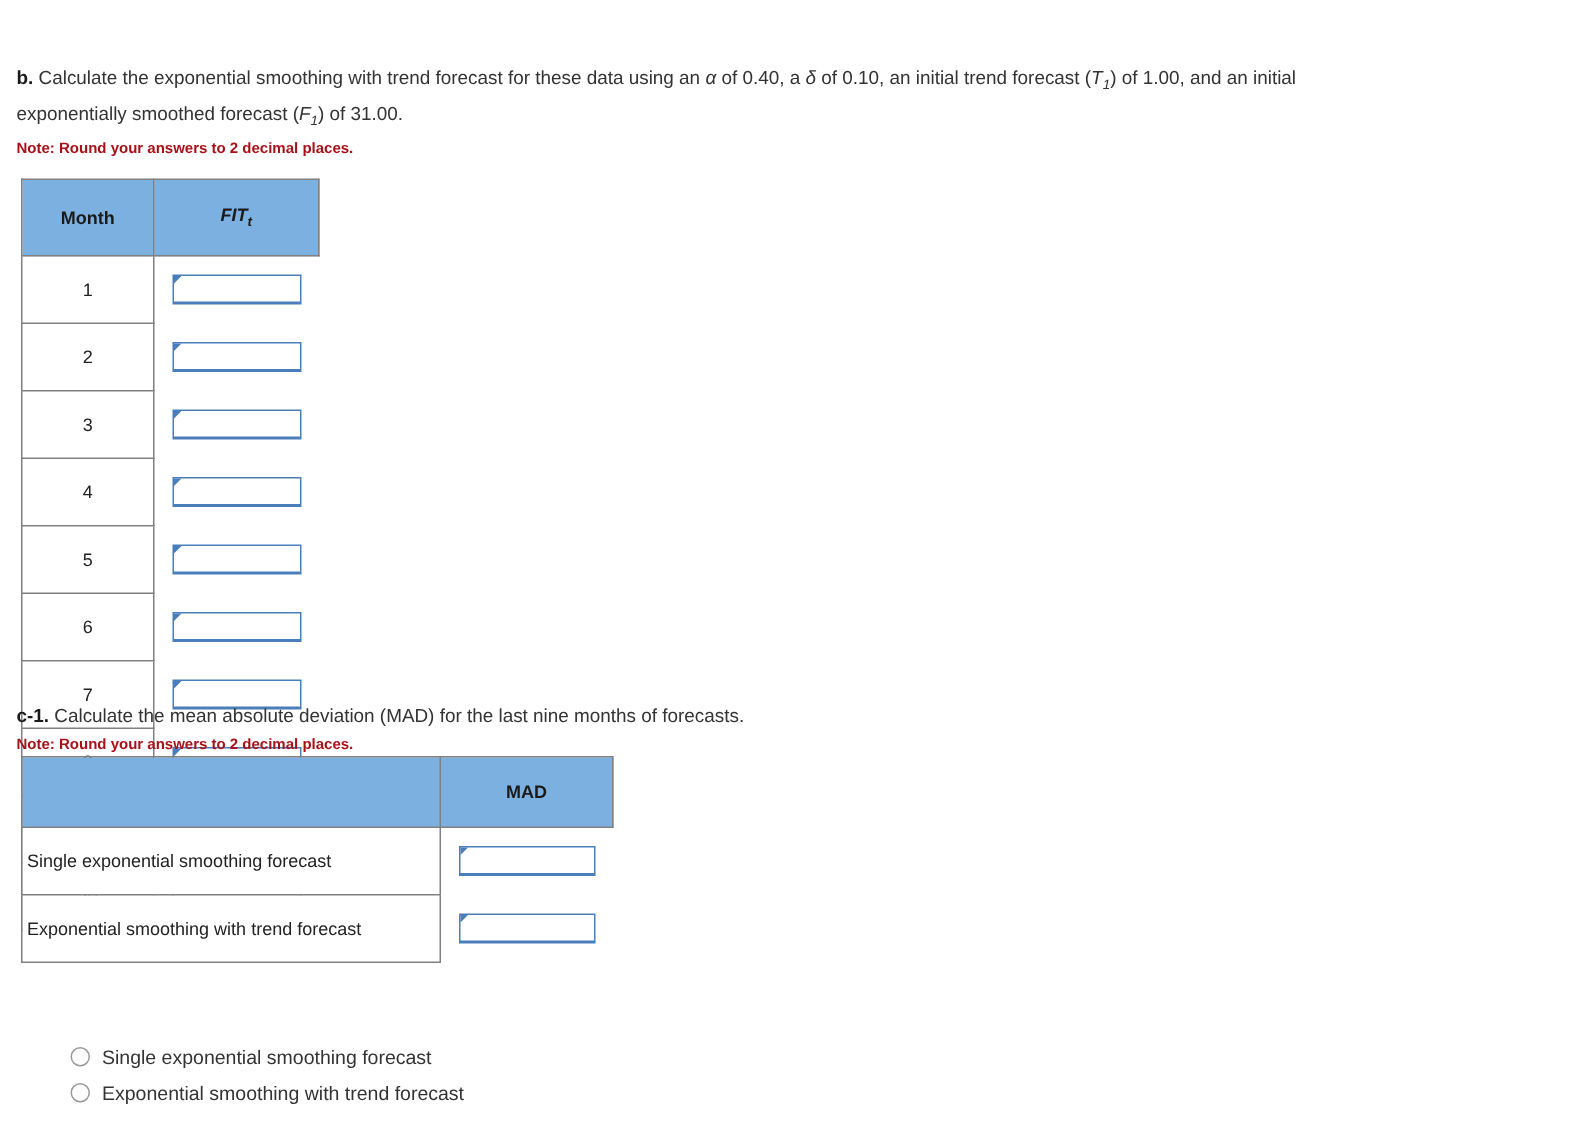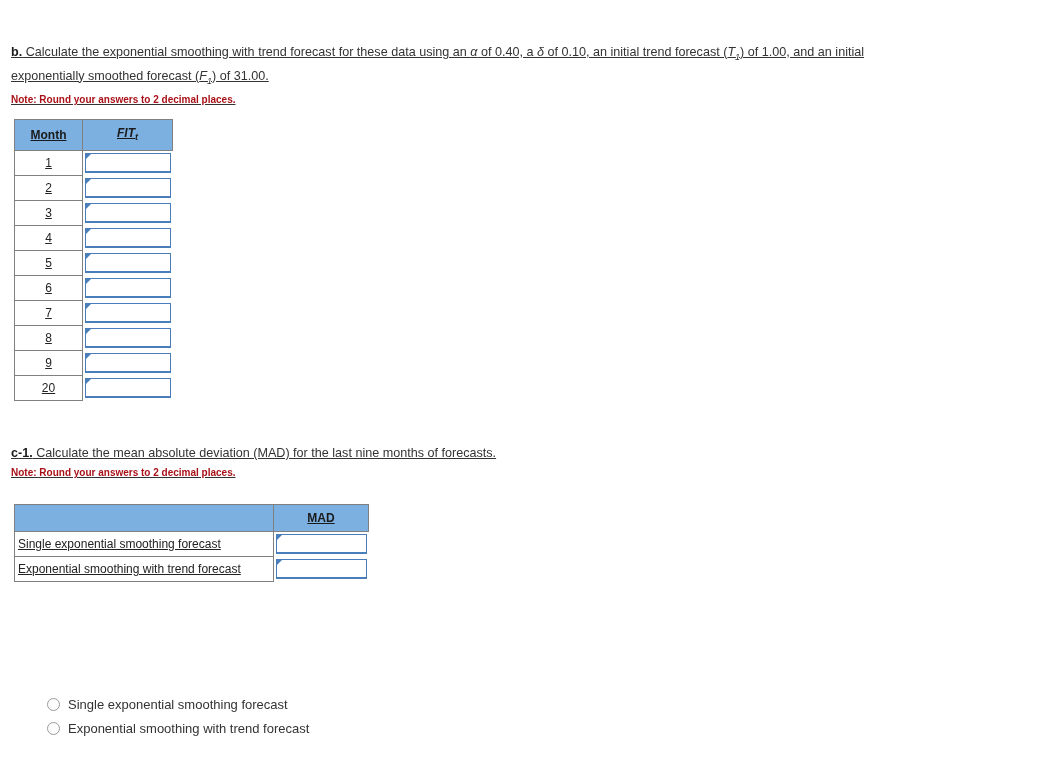--- a/index.html
+++ b/index.html
@@ -21,21 +21,20 @@
     width: 1056px;
     height: 758px;
   }
 
   
   .prompt {
     position: absolute;
     font-size: 12.6px;
     line-height: 19px;
     color: #333333;
-    text-decoration: underline;
   }
   .prompt .lead {
     font-weight: bold;
     color: #1a1a1a;
   }
   .note {
     color: #a81118;
     font-weight: bold;
     font-size: 10px;
     line-height: 19px;
@@ -52,23 +51,22 @@
   }
 
   
   .gtable {
     position: absolute;
     border-collapse: collapse;
     font-size: 12px;
   }
   .gtable th,
   .gtable td {
-    padding: 2px;
+    padding: 12px;
     margin: 0;
-    text-decoration: underline;
   }
   .hdr {
     background: #7cb0e0;
     border: 1px solid #808080;
     color: #1a1a1a;
     font-weight: bold;
     font-size: 12px;
     text-align: center;
     height: 22px;
     line-height: 22px;
@@ -216,21 +214,21 @@
       </tr>
       <tr>
         <td class="lbl-cell">20</td>
         <td class="inp-cell">
           <div class="ansbox"></div>
         </td>
       </tr>
     </tbody>
   </table>
 
-  <div class="prompt" style="left:11px; top:444px; width:700px;">
+  <div class="prompt" style="left:11px; top:468px; width:700px;">
     <span class="lead">c-1.</span><span> Calculate the mean absolute deviation (MAD) for the last nine months of forecasts.</span>
     <div class="note">Note: Round your answers to 2 decimal places.</div>
   </div>
 
   <table class="gtable" style="left:14px; top:504px;">
     <thead>
       <tr>
         <th class="hdr blank" style="width:254px;"></th>
         <th class="hdr" style="width:90px;">MAD</th>
       </tr>

